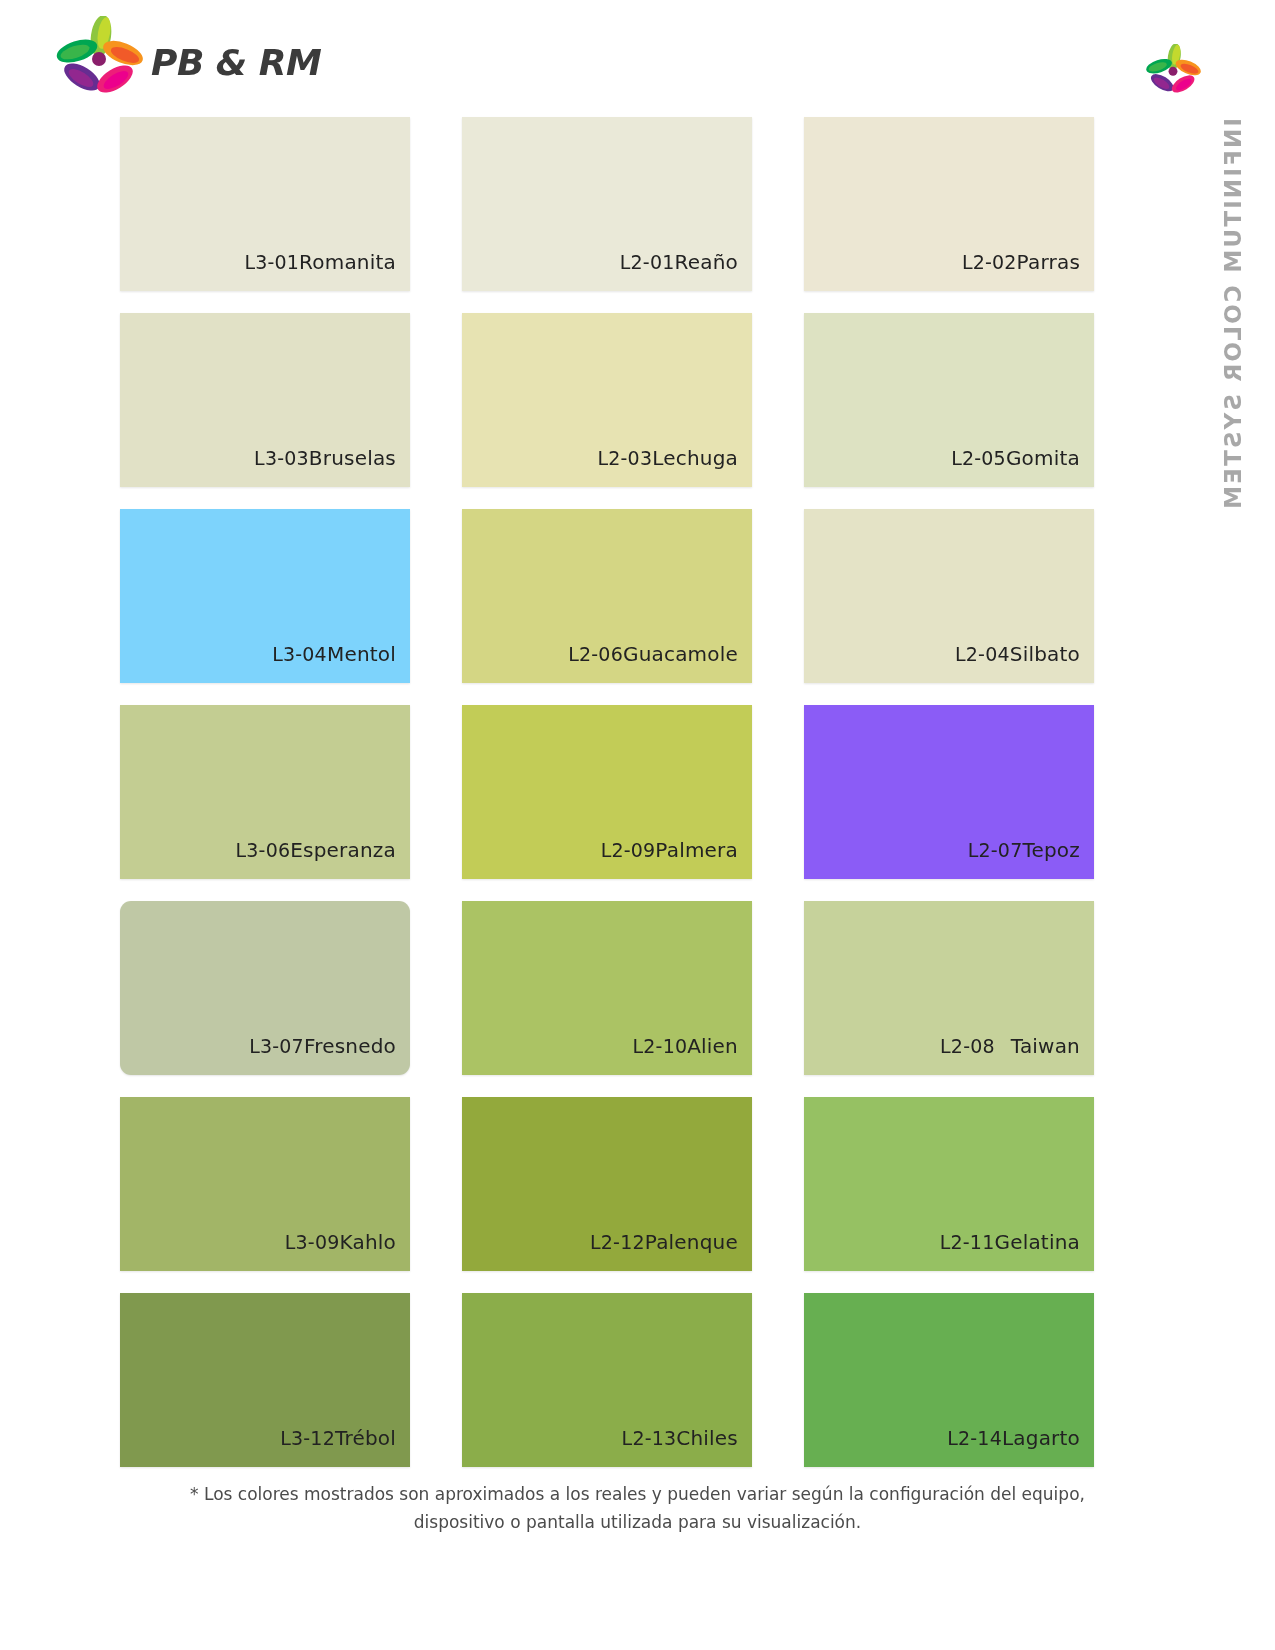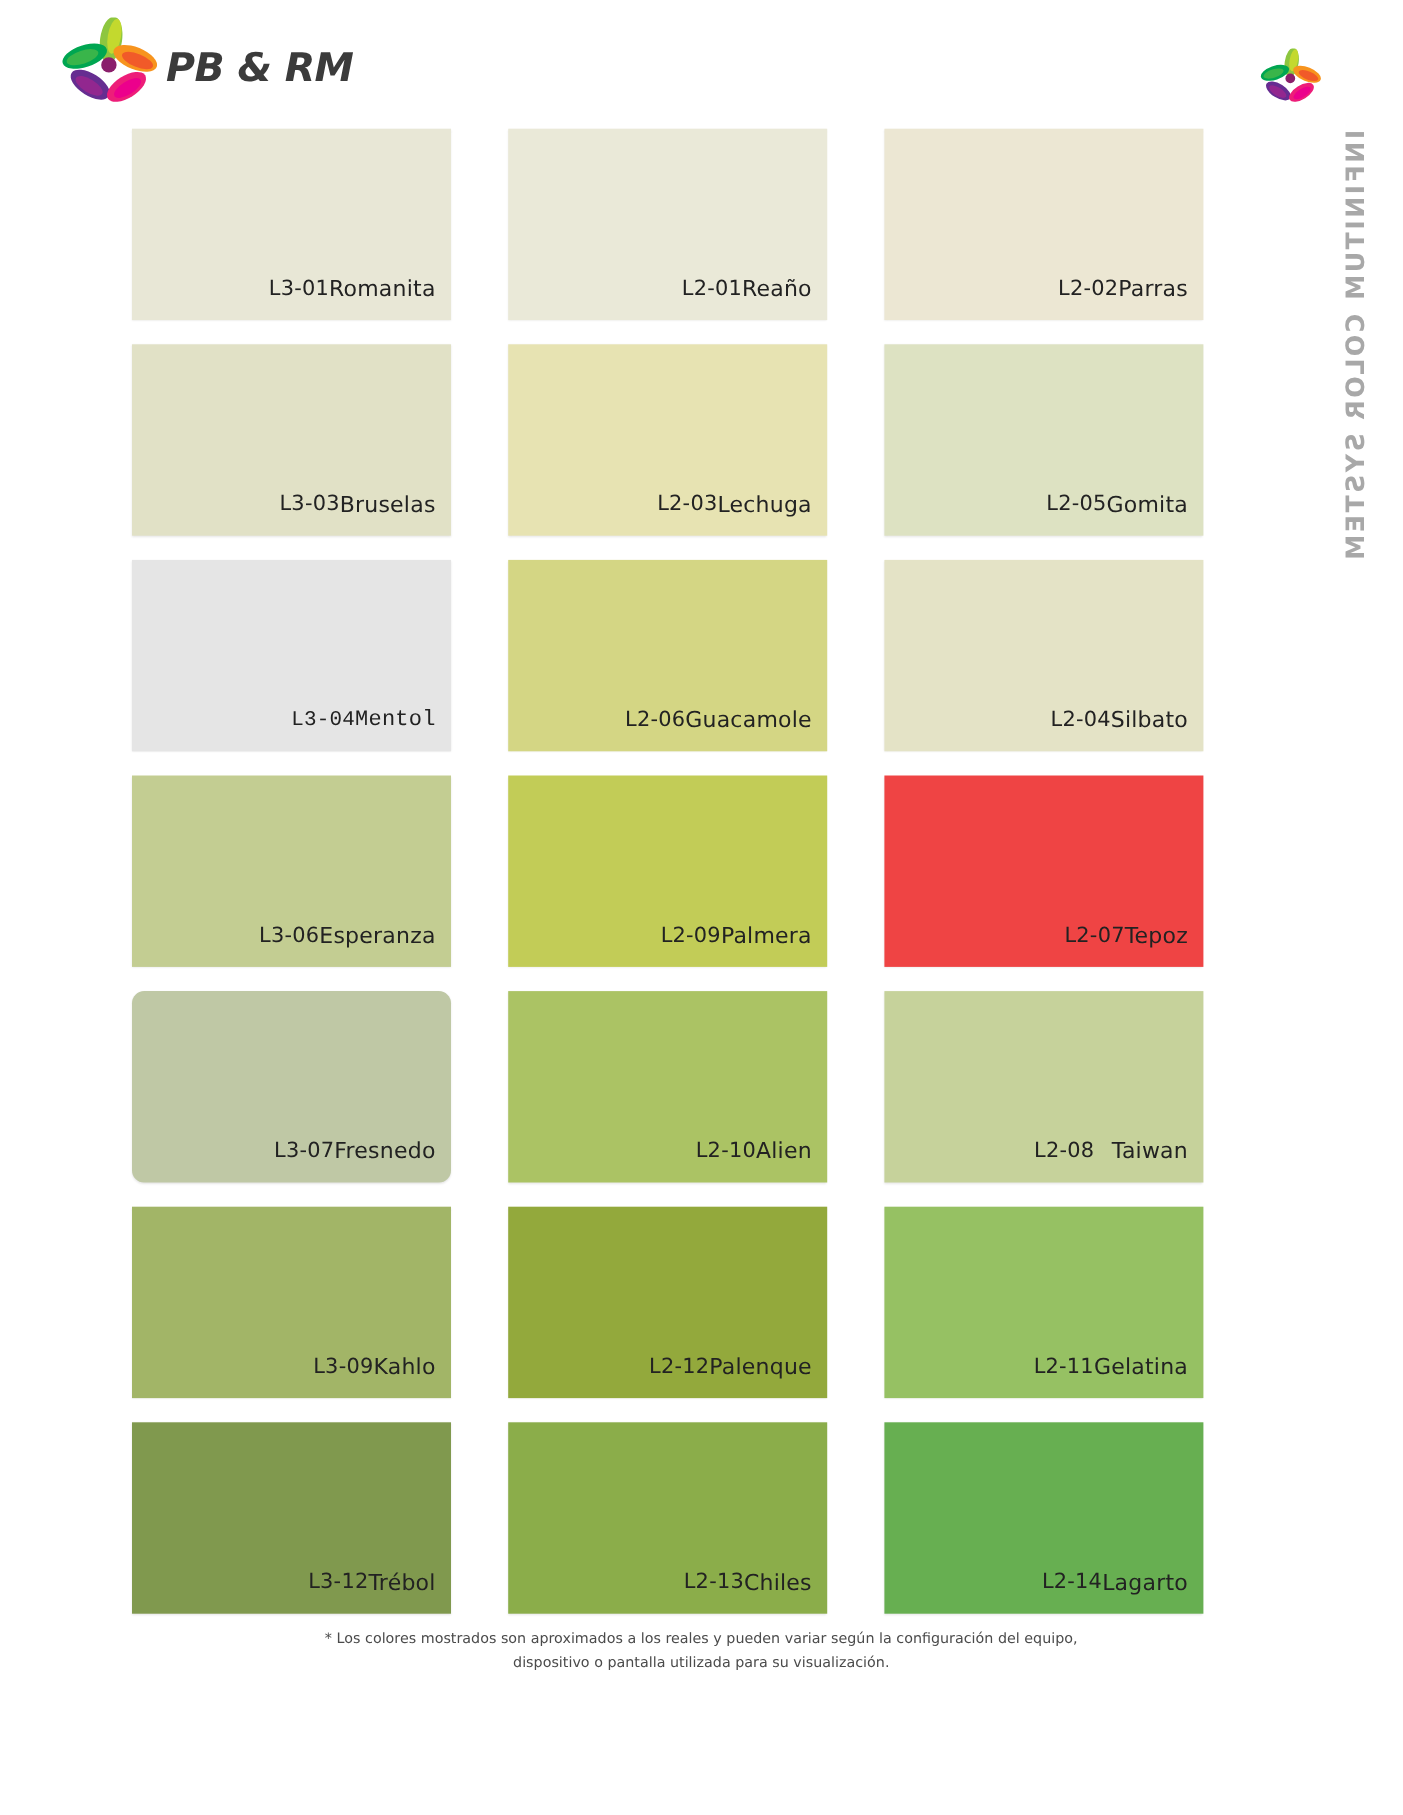--- a/index.html
+++ b/index.html
@@ -109,21 +109,21 @@
     letter-spacing: 0.2px;
   }
 
   
   #footer-note {
     position: absolute;
     left: 0;
     top: 1480px;
     width: 1275px;
     text-align: center;
-    font-size: 13px;
+    font-size: 17px;
     color: #4b4b4b;
     line-height: 1.65;
   }
   #footer-line-1, #footer-line-2 { display: block; }
 </style>
 </head>
 <body>
 
 <div id="header">
 
@@ -196,41 +196,41 @@
       <span class="swatch-name">Bruselas</span>
     </div>
     <div class="swatch" style="background: rgb(231, 227, 178);">
       <span class="swatch-code">L2-03</span>
       <span class="swatch-name">Lechuga</span>
     </div>
     <div class="swatch" style="background: rgb(221, 226, 194);">
       <span class="swatch-code">L2-05</span>
       <span class="swatch-name">Gomita</span>
     </div>
-    <div class="swatch" style="background: #e5e5e5; font-family: Liberation Mono, monospace;">
+    <div class="swatch" style="background: #7dd3fc;">
       <span class="swatch-code">L3-04</span>
       <span class="swatch-name">Mentol</span>
     </div>
     <div class="swatch" style="background: rgb(212, 214, 132);">
       <span class="swatch-code">L2-06</span>
       <span class="swatch-name">Guacamole</span>
     </div>
     <div class="swatch" style="background: rgb(228, 227, 198);">
       <span class="swatch-code">L2-04</span>
       <span class="swatch-name">Silbato</span>
     </div>
     <div class="swatch" style="background: rgb(195, 205, 146);">
       <span class="swatch-code">L3-06</span>
       <span class="swatch-name">Esperanza</span>
     </div>
     <div class="swatch" style="background: rgb(194, 204, 87);">
       <span class="swatch-code">L2-09</span>
       <span class="swatch-name">Palmera</span>
     </div>
-    <div class="swatch" style="background: #ef4444; align-items: flex-end;">
+    <div class="swatch" style="background: #8b5cf6; align-items: flex-end;">
       <span class="swatch-code">L2-07</span>
       <span class="swatch-name">Tepoz</span>
     </div>
     <div class="swatch" style="background: rgb(191, 200, 165); border-radius: 11px;">
       <span class="swatch-code">L3-07</span>
       <span class="swatch-name">Fresnedo</span>
     </div>
     <div class="swatch" style="background: rgb(171, 195, 100);">
       <span class="swatch-code">L2-10</span>
       <span class="swatch-name">Alien</span>

